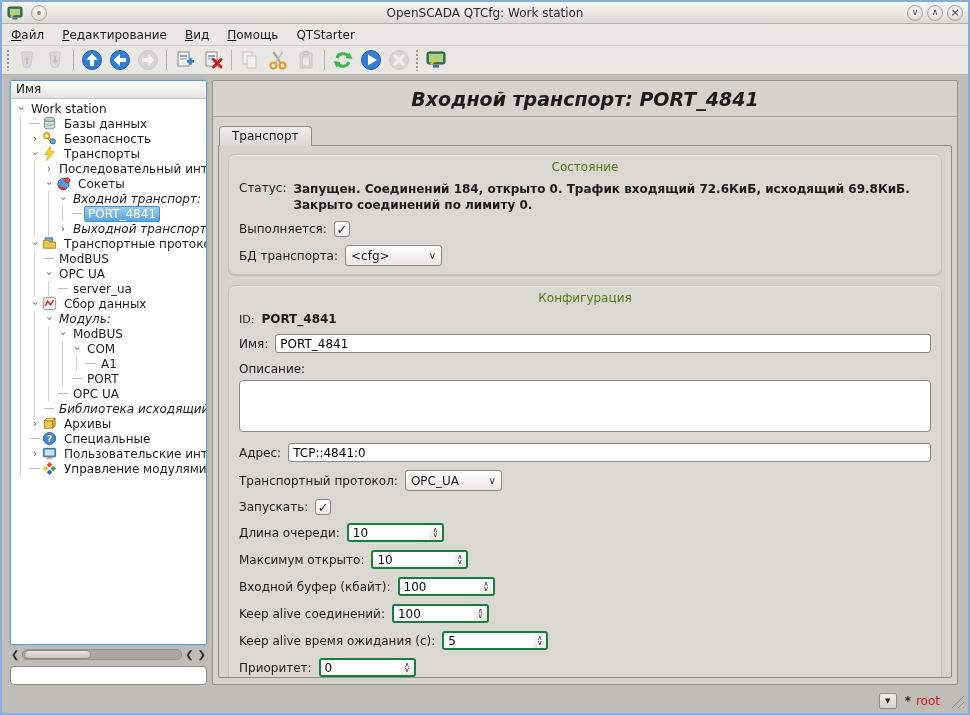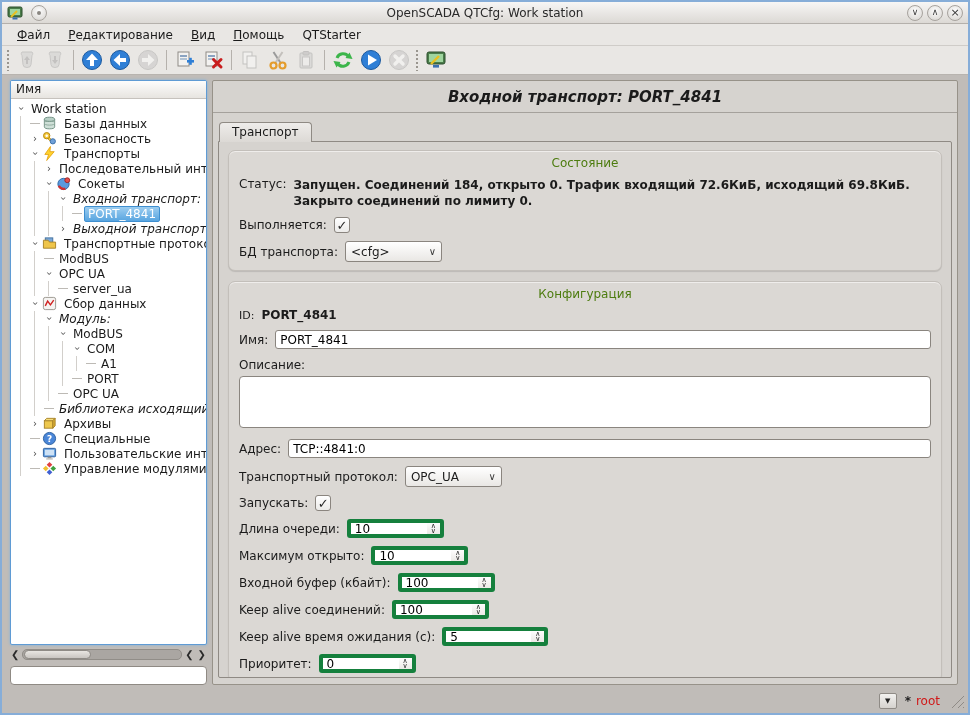--- a/index.html
+++ b/index.html
@@ -34,21 +34,21 @@
     border:1px solid #a7a39e;
     background:radial-gradient(circle at 50% 35%, #fdfdfd, #d5d2ce);
     display:flex; align-items:center; justify-content:center;
     font-size:9px; line-height:1; color:#3a3a3a; margin-left:4px; z-index:1;
   }
   .spacer { flex:1; }
   
   .menubar {
     height:22px; flex:0 0 22px;
     background:#e9e7e4; border-bottom:1px solid #cfccc8;
-    display:flex; align-items:center; padding-left:6px;
+    display:flex; align-items:center; 
   }
   .menu-item { padding:2px 9px; }
   .menu-item::first-letter { text-decoration:underline; }
   .menu-item.no-accel::first-letter { text-decoration:none; }
   
   .toolbar {
     height:29px; flex:0 0 29px;
     background:#e9e7e4; border-bottom:1px solid #b8b4af;
     display:flex; align-items:center; padding-left:2px;
   }
@@ -111,21 +111,21 @@
     height:19px; flex:0 0 19px; margin-top:5px;
     border:1px solid #8f8a84; border-radius:4px; background:#fff; padding:0 4px;
     font-family:inherit; font-size:12px; width:100%;
   }
   
   .right-panel {
     flex:1; background:#d6d3cf; border:1px solid #979289; border-radius:2px;
     display:flex; flex-direction:column; min-width:0; padding-bottom:4px;
   }
   .page-title {
-    text-align:center; font-weight:bold; font-style:italic; font-size:15px;
+    text-align:center; font-weight:bold; font-style:italic; font-size:19px;
     padding:7px 0 6px; border-bottom:1px solid #a5a19c;
   }
   .tabbar { display:flex; padding:8px 0 0 6px; }
   .tab {
     background:linear-gradient(#eeecea,#dcd9d5);
     border:1px solid #8f8a84; border-bottom:none;
     border-radius:4px 4px 0 0; padding:2px 12px 3px; position:relative; top:1px; z-index:2;
   }
   .tabpanel {
     flex:1; margin:0 5px 2px 5px; border:1px solid #8f8a84; border-radius:0 2px 2px 2px;
@@ -160,21 +160,21 @@
   .cb .mark { font-size:13px; font-weight:bold; color:#2a2a2a; line-height:1; }
   .combo {
     display:inline-flex; align-items:center; justify-content:space-between;
     min-width:97px; height:21px; padding:4px 5px;
     border:1px solid #8a857f; border-radius:3px;
     background:linear-gradient(#ffffff,#e9e7e4);
   }
   .combo .arr { font-size:10px; color:#3a3a3a; margin-left:8px; }
   .spin {
     display:inline-flex; align-items:stretch; height:19px; width:97px;
-    border:4px solid #15803d; border-radius:3px; background:#fff; overflow:hidden;
+    border:2px solid #15803d; border-radius:3px; background:#fff; overflow:hidden;
   }
   .spin.wide { width:106px; }
   .spin input {
     border:none; outline:none; flex:1; min-width:0; padding:0 4px;
     font-family:inherit; font-size:12px; background:transparent;
   }
   .spin .btns {
     flex:0 0 13px; display:flex; flex-direction:column; align-items:center; justify-content:center;
     font-size:7px; line-height:4.5px; color:#222; background:linear-gradient(#fdfdfd,#eceae7);
   }

